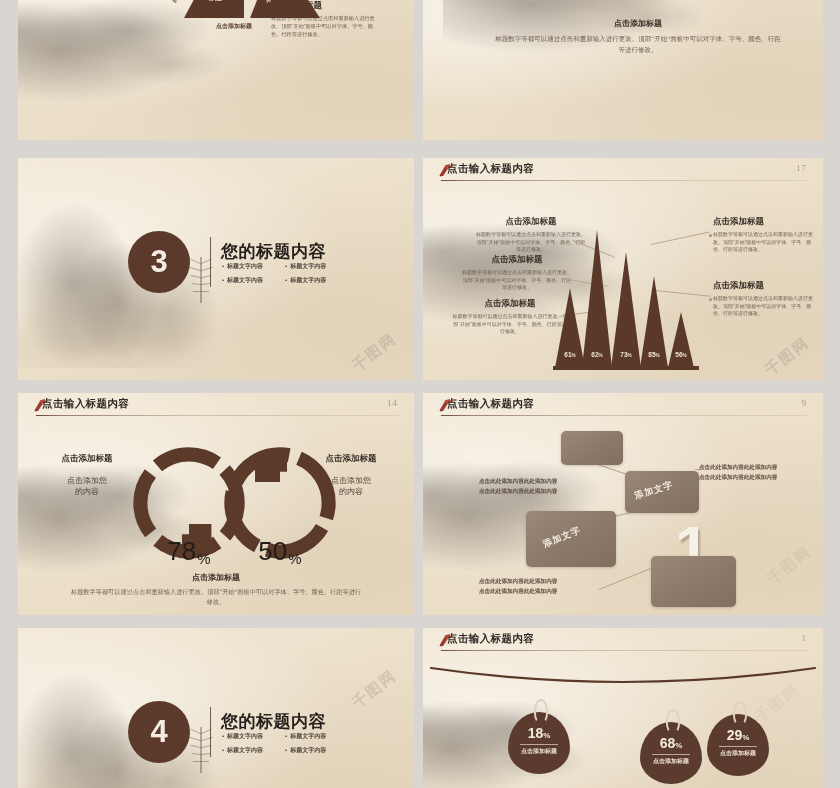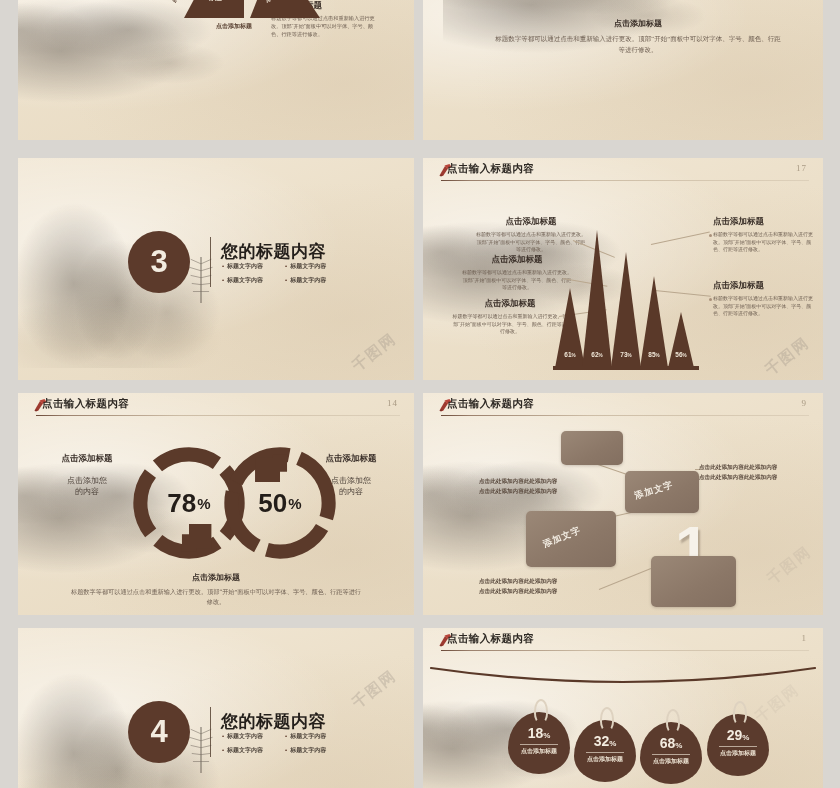--- a/index.html
+++ b/index.html
@@ -117,22 +117,22 @@
   .pct i{font-style:normal;font-size:4.6px;}
   .sideTxt{position:absolute;}
   .sideTxt .ttl{font-size:8.5px;font-family:"Liberation Serif",serif;}
   .sideTxt .bdy{font-size:5px;margin-top:3px;}
   .lead{position:absolute;height:1px;background:#b9a78e;transform-origin:left center;}
   .leadDot{position:absolute;width:3px;height:3px;border-radius:50%;background:#a9907a;}
 
   
   .cyc{position:absolute;width:128px;height:128px;}
   .cycVal{
-    position:absolute;inset:0;display:flex;align-items:center;justify-content:center;
-    font-size:26px;color:#231d19;font-weight:700;
+    position:absolute;inset:0;display:flex;align-items:flex-end;justify-content:center;
+    font-size:26px;color:#231d19;font-weight:400;
   }
   .cycVal .pc{font-size:15px;margin-left:1px;}
   .s14-l{position:absolute;left:20px;top:60px;width:98px;text-align:center;}
   .s14-r{position:absolute;right:14px;top:60px;width:98px;text-align:center;}
   .s14side .ttl{font-size:8.5px;font-family:"Liberation Serif",serif;color:#3b302a;}
   .s14side .bdy{font-size:8px;margin-top:10px;font-family:"Liberation Serif",serif;color:#4d423a;line-height:1.4;}
   .s14-cap{position:absolute;left:50px;right:50px;bottom:7px;text-align:center;}
   .s14-cap .ttl{font-size:8px;font-family:"Liberation Serif",serif;}
   .s14-cap .bdy{font-size:6.2px;margin-top:4px;font-family:"Liberation Serif",serif;line-height:1.7;}
 
@@ -443,25 +443,20 @@
       <svg width="400" height="40" viewBox="0 0 400 40">
         <path d="M8 6 Q200 34 392 6" fill="none" stroke="#5a3929" stroke-width="2.2" stroke-linecap="round"></path>
       </svg>
     </div>
 
     <div class="tag" style="left:85px;top:84px;">
       <div class="tagPct">18<i>%</i></div>
       <div class="tagRule"></div>
       <div class="tagSub">点击添加标题</div>
     </div>
-    <div class="tag" style="left:151px;top:92px;">
-      <div class="tagPct">32<i>%</i></div>
-      <div class="tagRule"></div>
-      <div class="tagSub">点击添加标题</div>
-    </div>
     <div class="tag" style="left:217px;top:94px;">
       <div class="tagPct">68<i>%</i></div>
       <div class="tagRule"></div>
       <div class="tagSub">点击添加标题</div>
     </div>
     <div class="tag" style="left:284px;top:86px;text-decoration:underline;">
       <div class="tagPct">29<i>%</i></div>
       <div class="tagRule"></div>
       <div class="tagSub">点击添加标题</div>
     </div>

